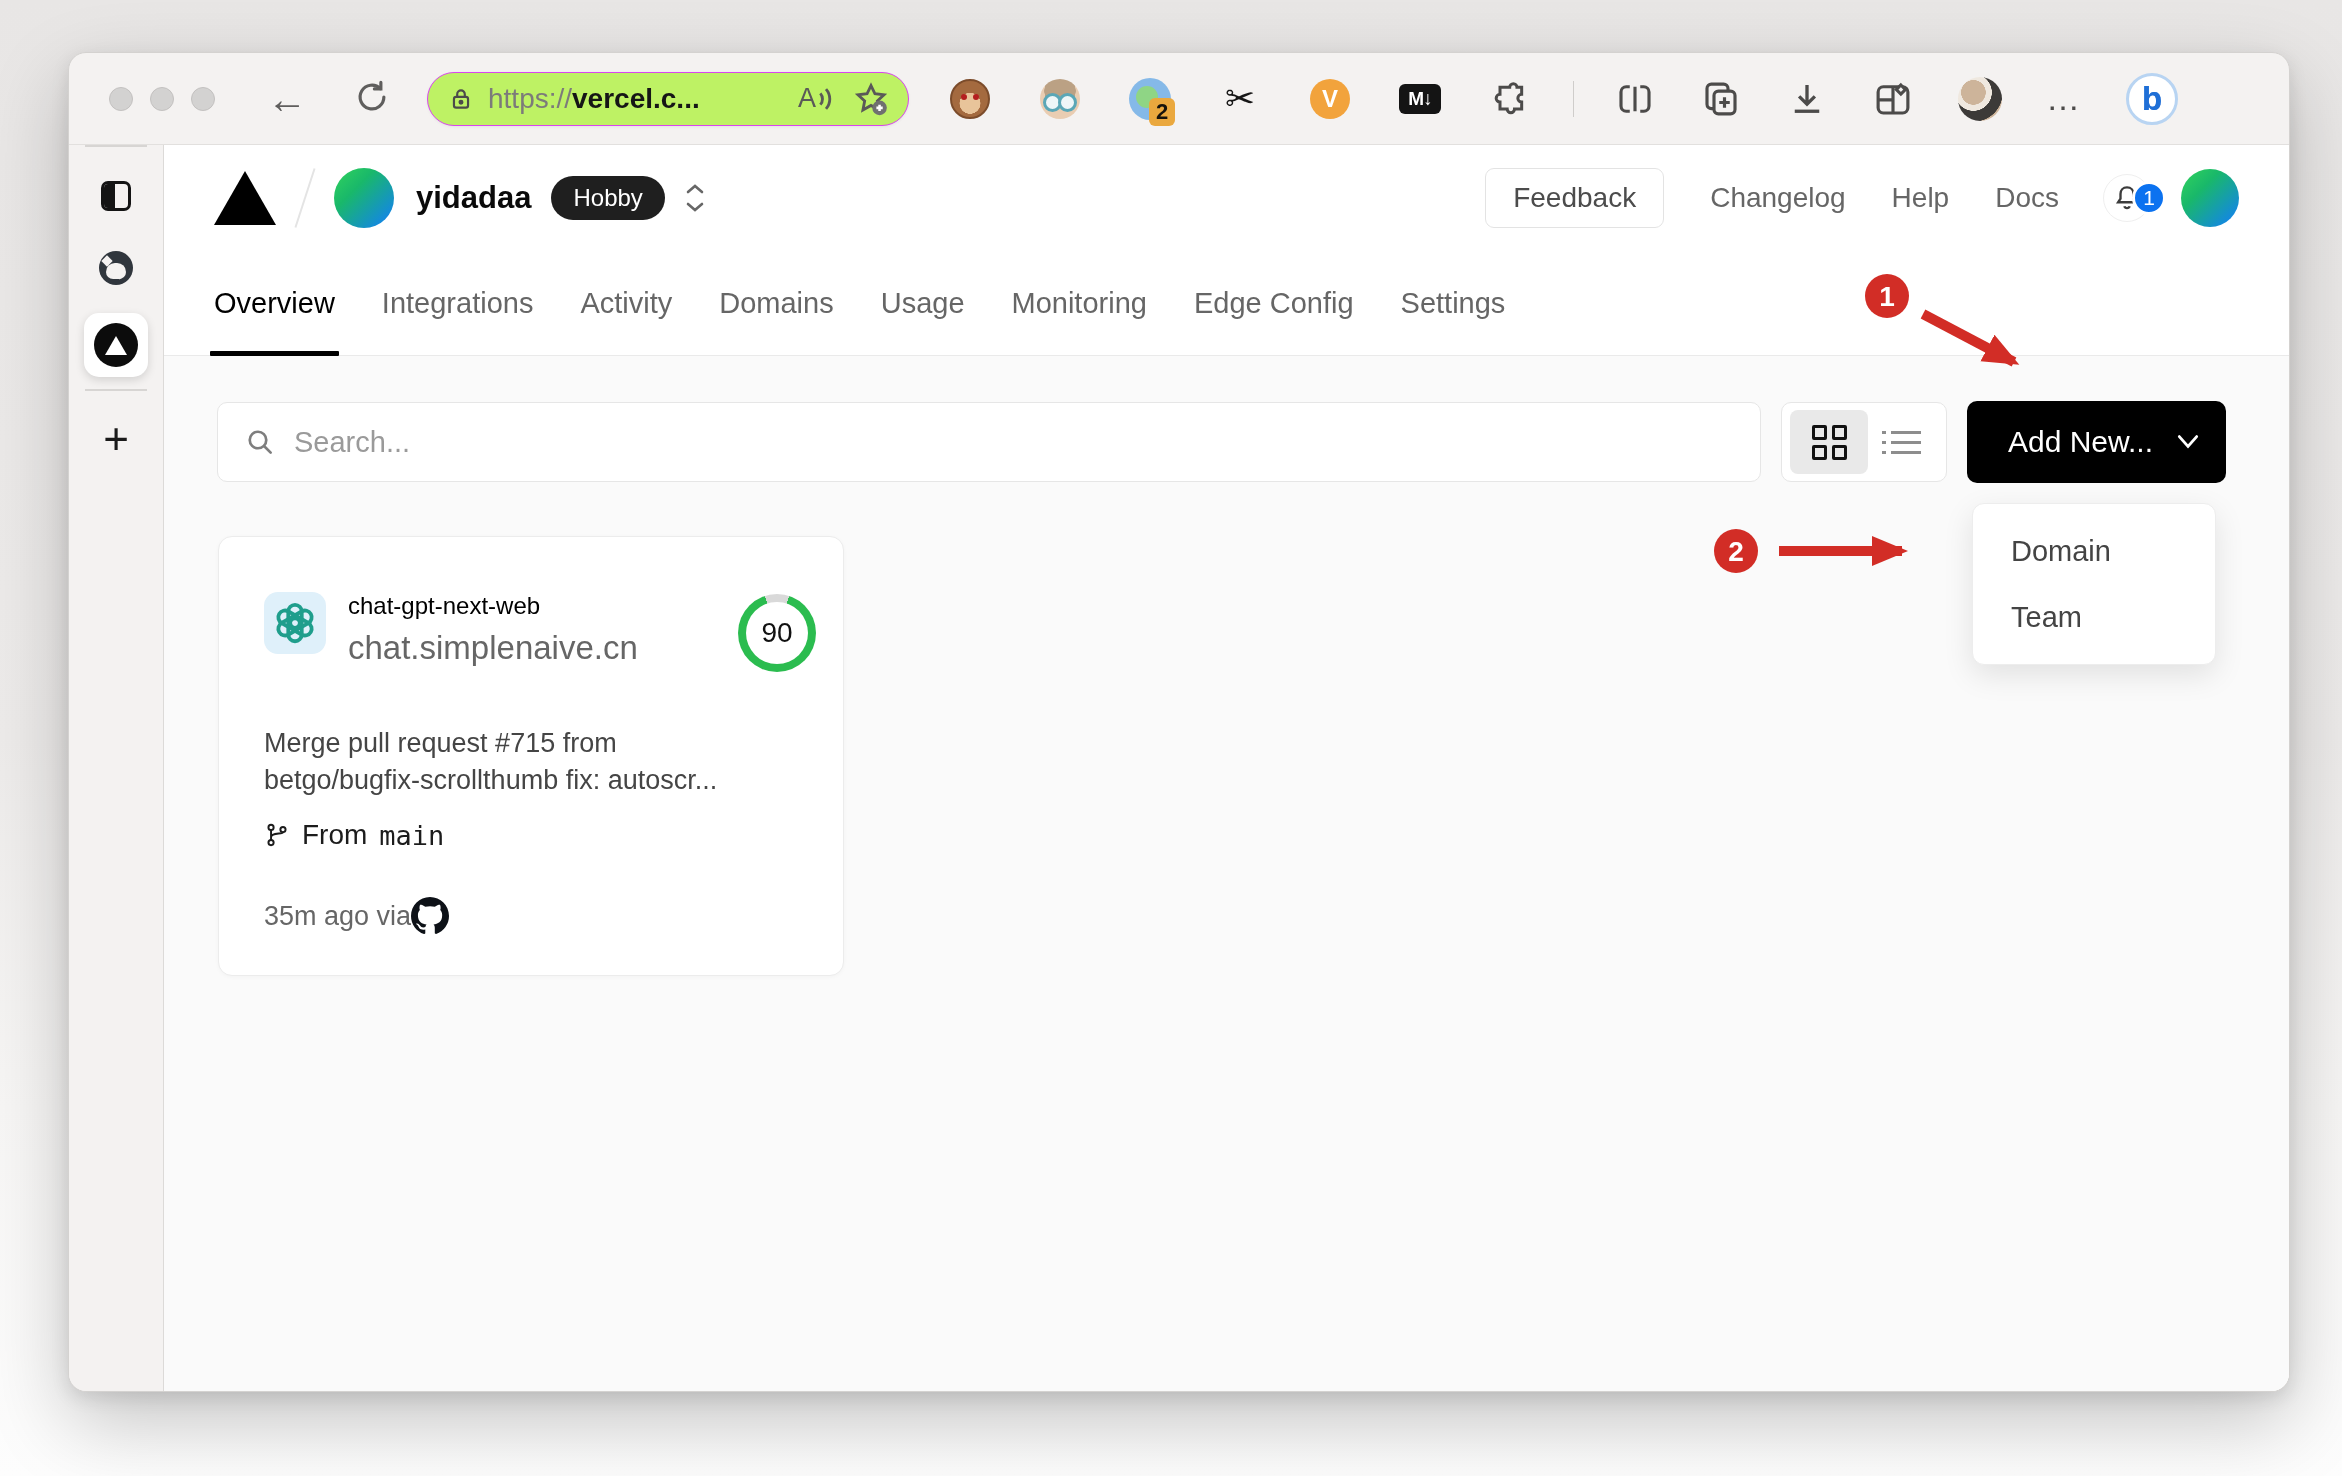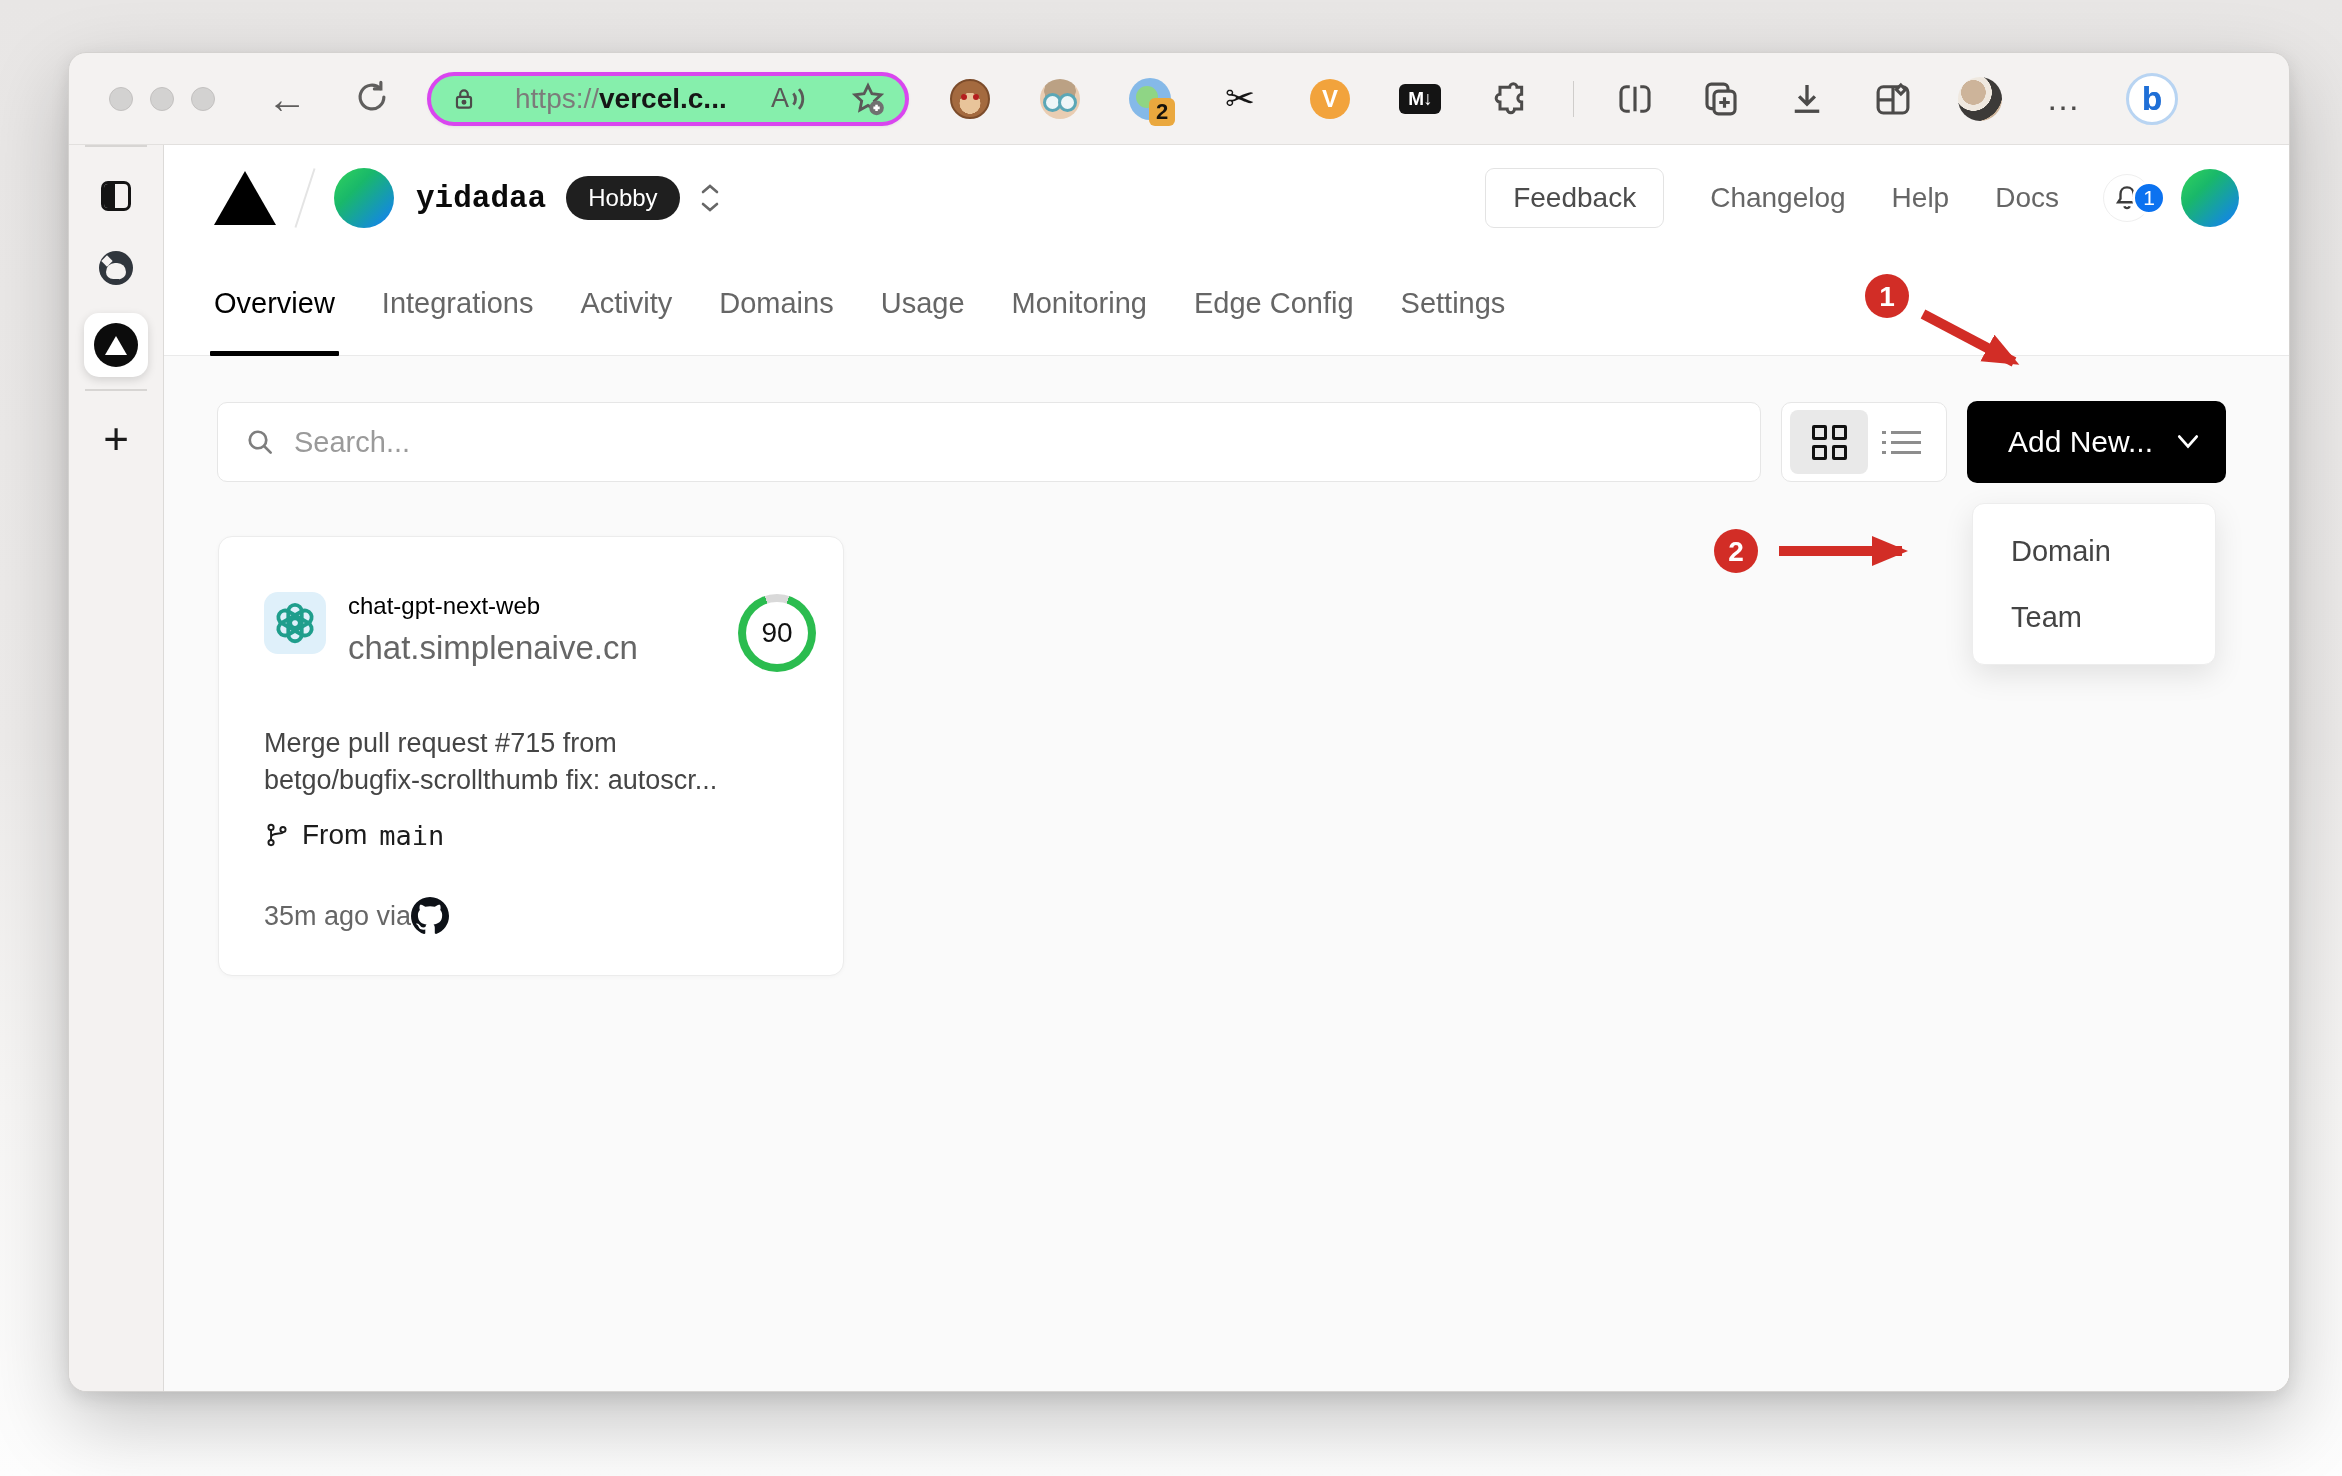--- a/index.html
+++ b/index.html
@@ -16,22 +16,22 @@
     box-shadow:0 30px 80px rgba(0,0,0,.22), 0 6px 18px rgba(0,0,0,.10);
   }
   
   .toolbar { position:absolute; top:0; left:0; right:0; height:92px; display:flex; align-items:center;
     padding:0 36px 0 40px; border-bottom:1px solid #e2e0de; border-radius:18px 18px 0 0; }
   .lights { display:flex; gap:17px; }
   .light { width:24px; height:24px; border-radius:50%; background:#d3d2d1; border:1px solid #c3c1c0; }
   .nav-glyph { font-size:40px; color:#5f5e5d; line-height:1; }
   .back { margin-left:52px; }
   .reload { margin-left:46px; }
-  .urlbar { margin-left:36px; width:482px; height:54px; background:#86efac; border:4px solid #d946ef;
-    border-radius:27px; display:flex; align-items:center; padding:0 18px 0 20px; box-shadow:0 1px 3px rgba(0,0,0,.06);gap:24px; }
+  .urlbar { margin-left:36px; width:482px; height:54px; background:#bef264; border:1px solid #d946ef;
+    border-radius:27px; display:flex; align-items:center; padding:0 18px 0 20px; box-shadow:0 1px 3px rgba(0,0,0,.06); }
   .url-text { margin-left:14px; font-size:28px; white-space:nowrap; flex:1; }
   .url-scheme { color:#7c7b7a; }
   .url-host { color:#161616; font-weight:600; }
   .read-aloud { display:flex; align-items:center; margin-right:16px; }
   .read-aloud .A { font-size:27px; color:#5a5958; }
   .ext-row { display:flex; align-items:center; gap:48px; margin-left:40px; }
   .ext { width:42px; height:42px; display:flex; align-items:center; justify-content:center; position:relative; }
   .monkey { width:40px; height:40px; border-radius:50%; background:radial-gradient(circle at 50% 62%,#e8c49a 0 36%,#a46a3f 37% 100%); border:2px solid #7c4c2b; position:relative; }
   .monkey::before,.monkey::after{content:'';position:absolute;top:13px;width:6px;height:6px;border-radius:50%;background:#b41f1f;}
   .monkey::before{left:9px}.monkey::after{right:9px}
@@ -70,21 +70,21 @@
   .v-tri { width:0; height:0; border-left:11px solid transparent; border-right:11px solid transparent; border-bottom:19px solid #fff; }
   .rail-div2 { width:62px; height:2px; background:#d7d5d3; margin-top:12px; }
   .plus { margin-top:26px; font-size:44px; font-weight:300; color:#1a1a1a; line-height:1; }
   
   .webpage { position:absolute; top:92px; left:95px; right:0; bottom:0; background:#fff; border-radius:0 0 18px 0; overflow:hidden;
     display:flex; flex-direction:column; }
   .v-header { height:106px; display:flex; align-items:center; padding:0 50px; background:#fff; }
   .logo-tri { width:0; height:0; border-left:31px solid transparent; border-right:31px solid transparent; border-bottom:54px solid #000; }
   .slash { width:2px; height:62px; background:#e4e4e4; transform:rotate(18deg); margin:0 28px; }
   .team-avatar { width:60px; height:60px; border-radius:50%; background:linear-gradient(135deg,#2fd05e 5%,#19b86a 35%,#1385e8 90%); }
-  .team-name { margin-left:22px; font-size:31px; font-weight:700; color:#0a0a0a;font-family:Liberation Mono, monospace; }
+  .team-name { margin-left:22px; font-size:31px; font-weight:700; color:#0a0a0a; }
   .plan-pill { margin-left:20px; background:#1f1f1f; color:#fff; font-size:24px; padding:8px 22px; border-radius:999px; }
   .switcher { margin-left:18px; display:flex; flex-direction:column; gap:3px; }
   .hdr-right { margin-left:auto; display:flex; align-items:center; }
   .feedback-btn { border:1px solid #e3e3e3; border-radius:9px; padding:13px 27px; font-size:28px; color:#4c4c4c; background:#fff; }
   .hdr-link { font-size:28px; color:#666; margin-left:46px; }
   .bell-wrap { margin-left:44px; position:relative; width:48px; height:48px; background:#fff; border:1px solid #efefef; border-radius:50%;
     display:flex; align-items:center; justify-content:center; }
   .notif { position:absolute; right:-16px; top:6px; width:34px; height:34px; background:#0b72f0; border:3px solid #fff; border-radius:50%;
     color:#fff; font-size:21px; display:flex; align-items:center; justify-content:center; }
   .hdr-avatar { margin-left:30px; width:58px; height:58px; border-radius:50%; background:linear-gradient(135deg,#2fd05e 5%,#19b86a 35%,#1385e8 90%); }

